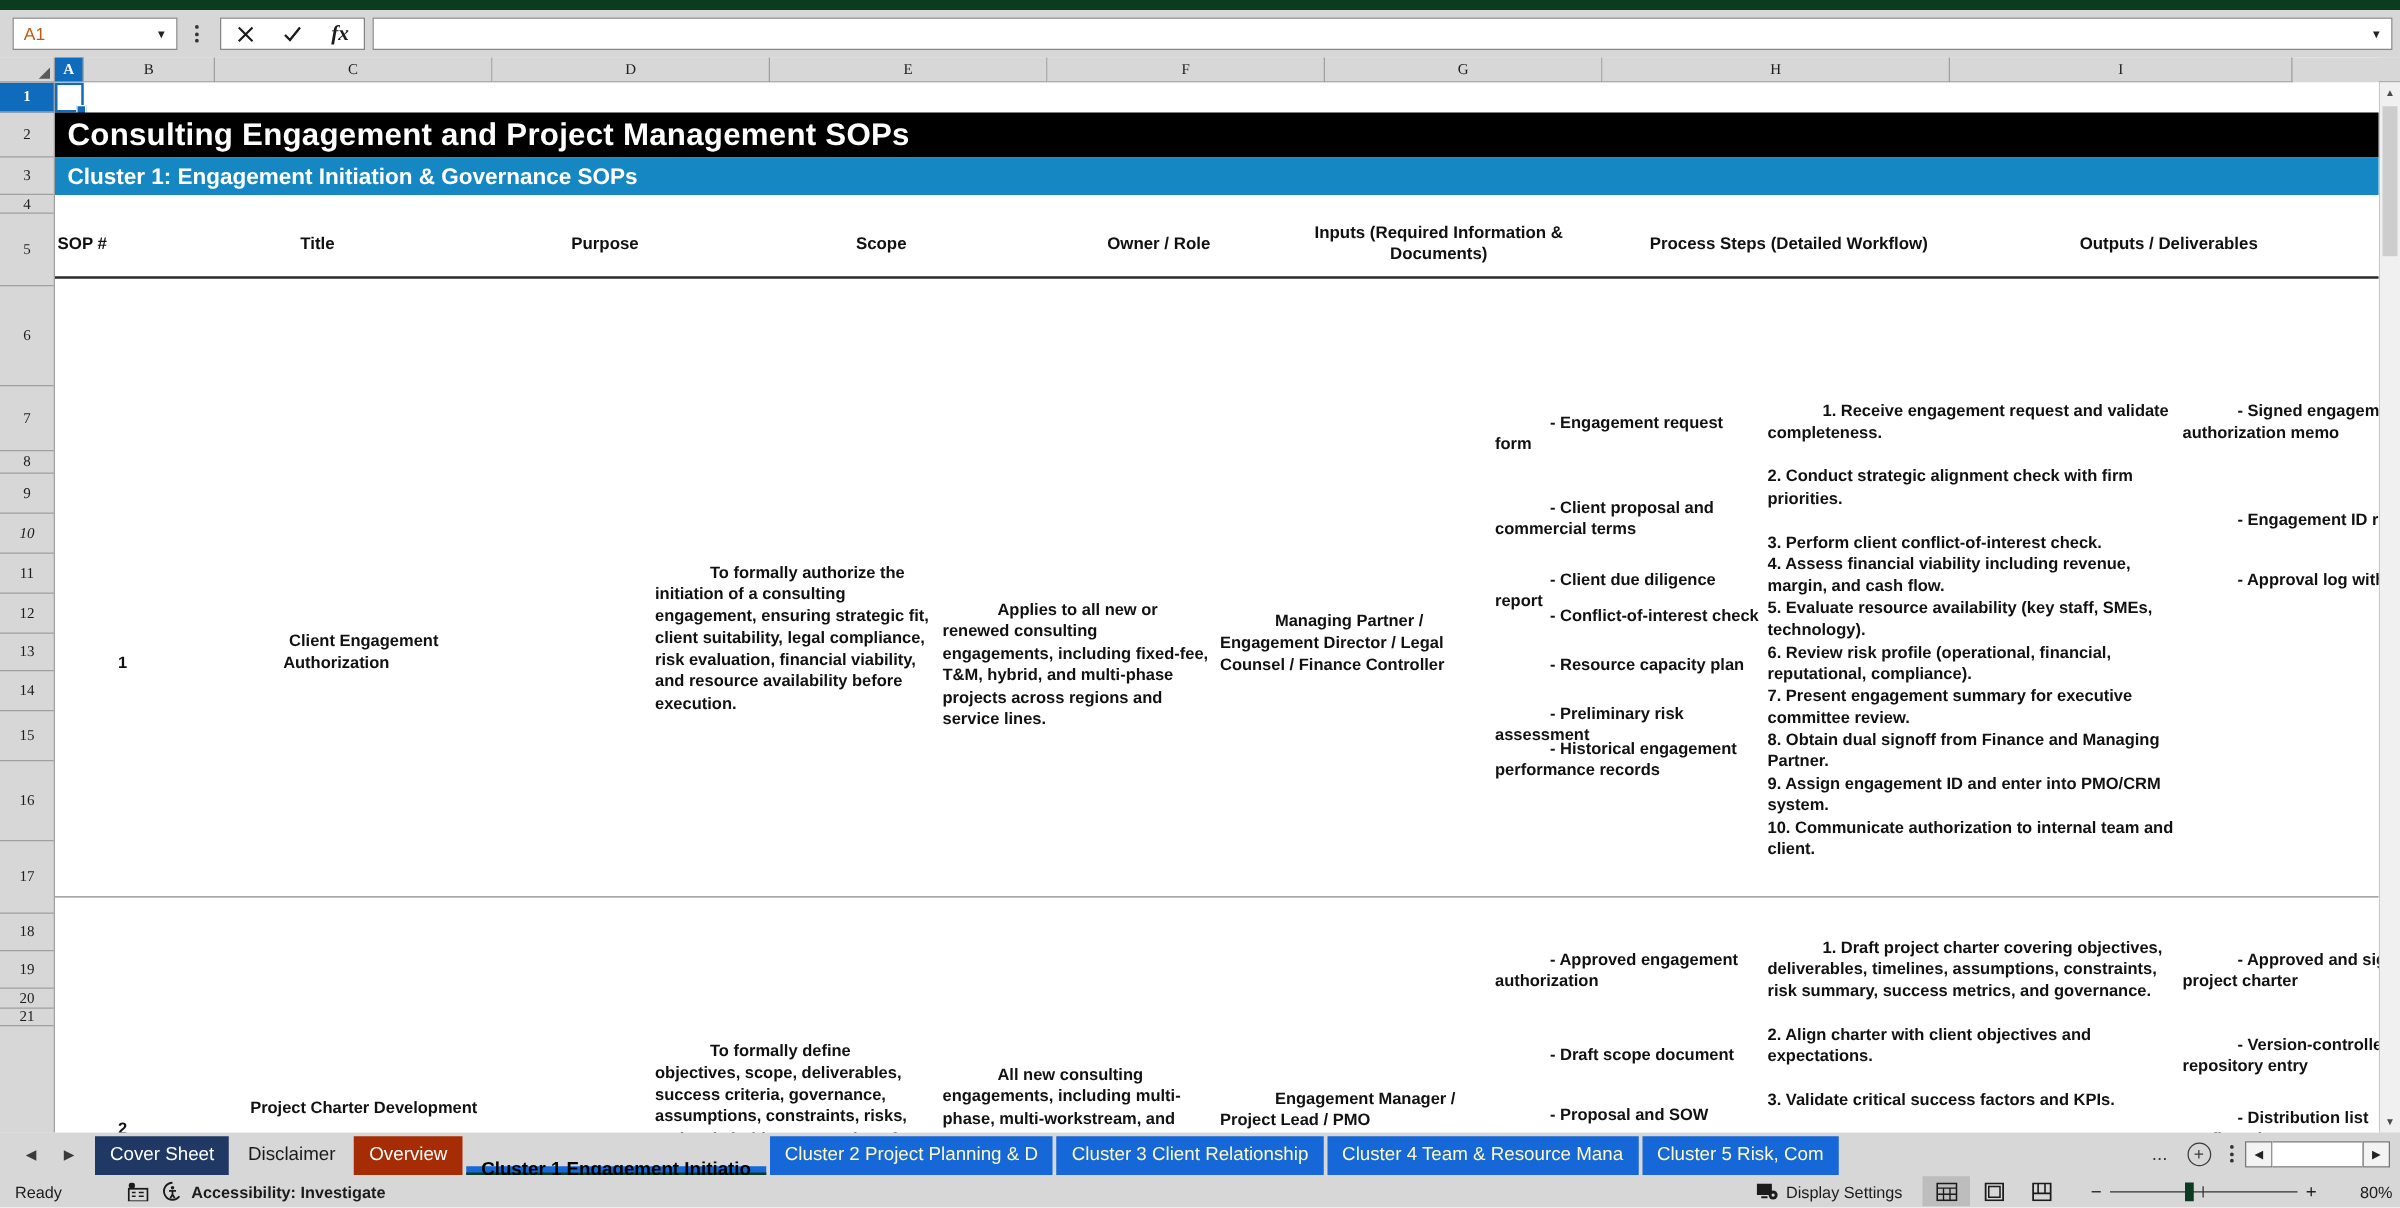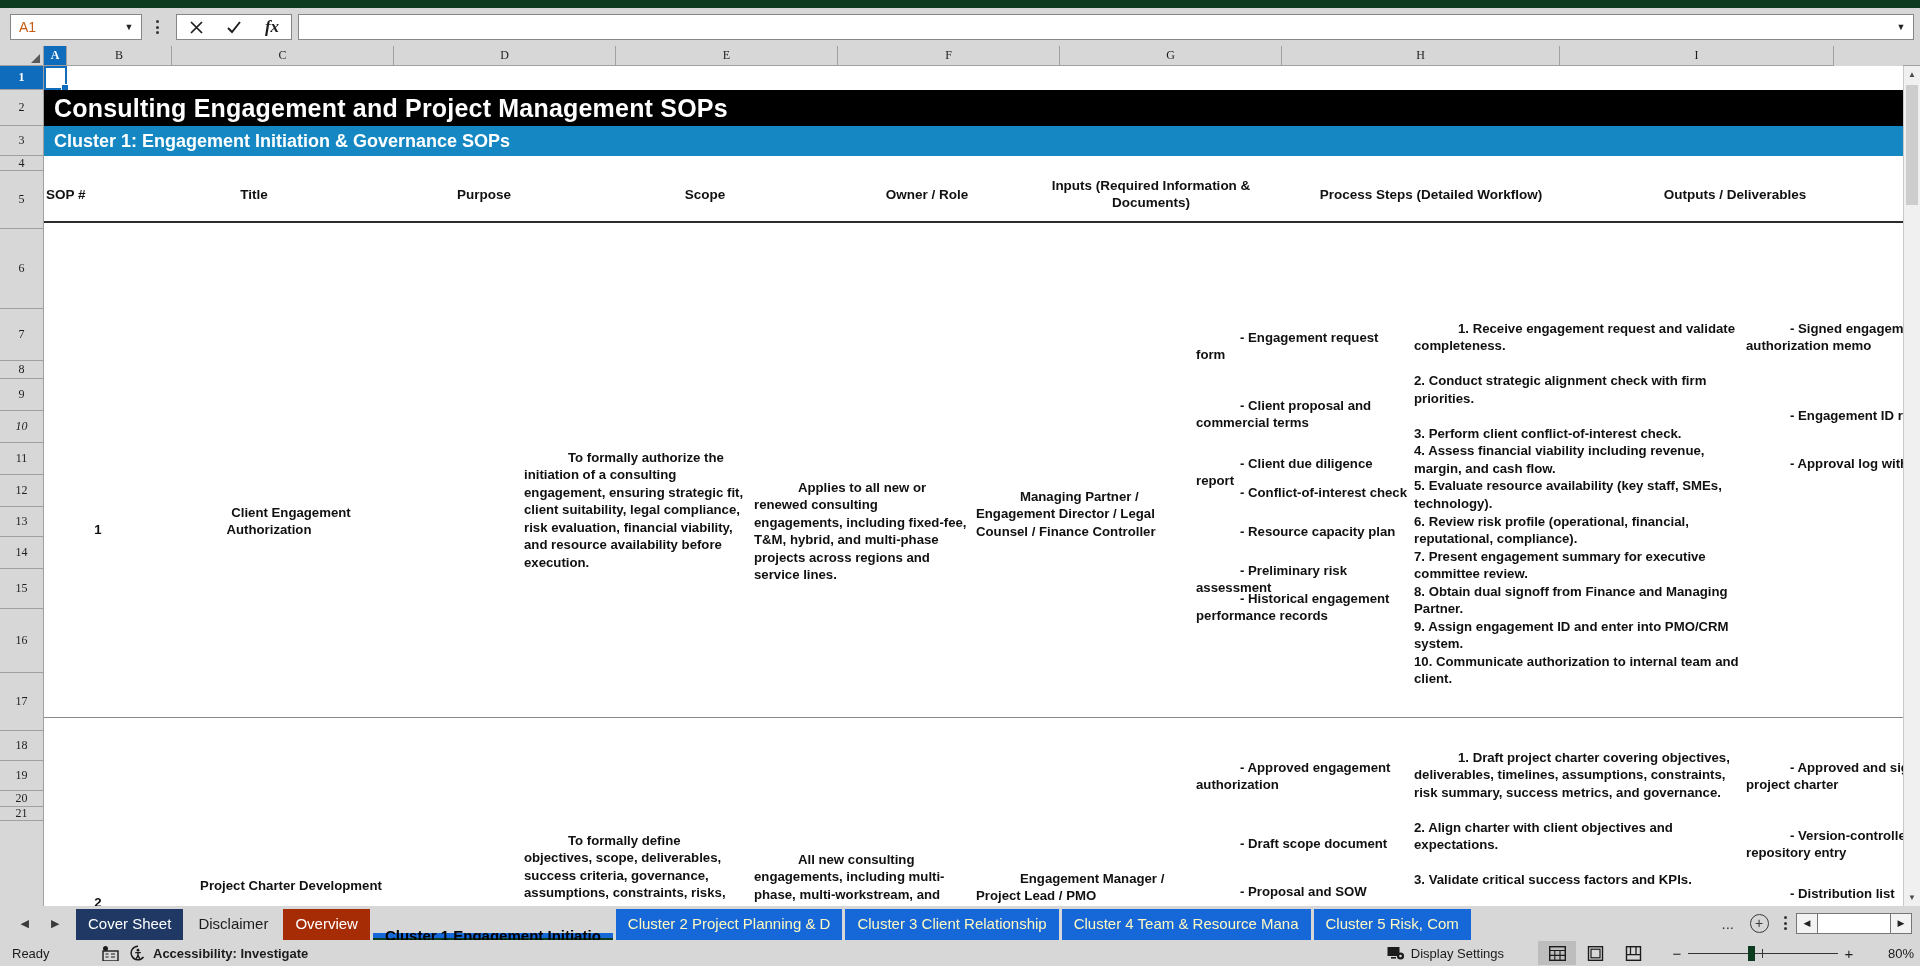--- a/index.html
+++ b/index.html
@@ -171,21 +171,21 @@
 
   
   .statusbar {
     flex: none; height: 26px; background: #d7d7d7; display:flex; align-items:center;
     font-size: 13px; color:#1b1b1b; padding: 0 6px 0 12px; gap: 0;
   }
   .sb-ready { width: 78px; }
   .sb-icon { width: 40px; display:flex; align-items:center; justify-content:center; }
   .sb-access { display:flex; align-items:center; gap:6px; font-weight:700; }
   .sb-spacer { flex:1; }
-  .sb-display { display:flex; align-items:center; gap:6px; margin-right: 34px;}
+  .sb-display { display:flex; align-items:center; gap:6px; margin-right: 16px;}
   .view-btns { display:flex; align-items:stretch; gap: 0; margin-right: 14px;}
   .vbtn { width: 38px; height:24px; display:flex;align-items:center;justify-content:center; }
   .vbtn.active { background:#bdbdbd; }
   .zoom-ctl { display:flex; align-items:center; gap:0; margin-right: 10px; }
   .zbtn { width: 22px; text-align:center; font-size:15px; color:#222; }
   .ztrack { width: 150px; height: 1px; background:#333; position:relative; }
   .ztrack .midtick { position:absolute; left:74px; top:-4px; width:1px; height:9px; background:#333;}
   .zthumb { position:absolute; left: 60px; top:-7px; width:7px; height:15px; background:#0d3b20; }
   .zpct { width: 44px; text-align:right; font-size:13px; }
 

